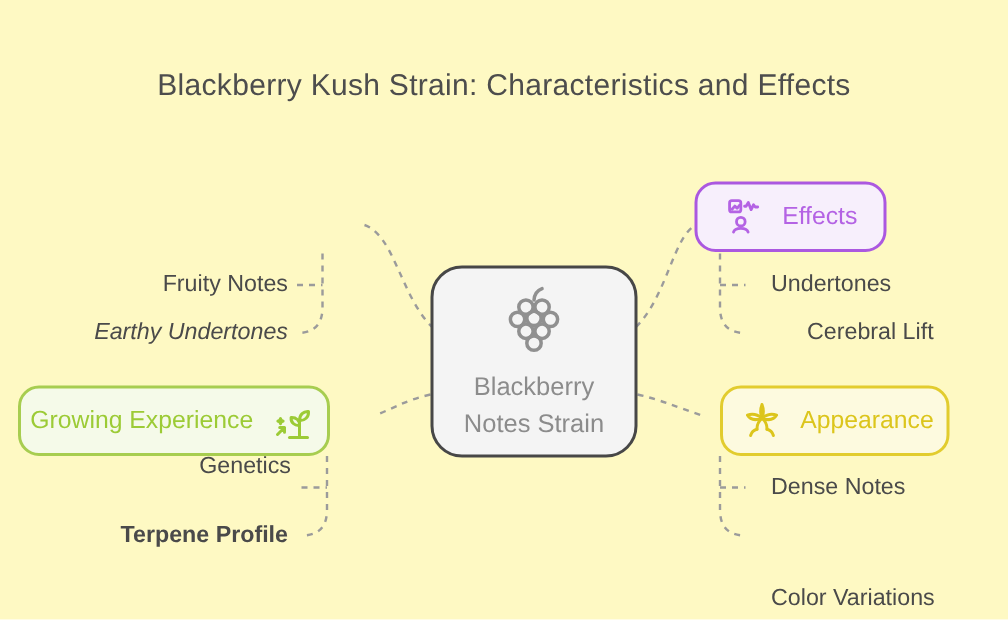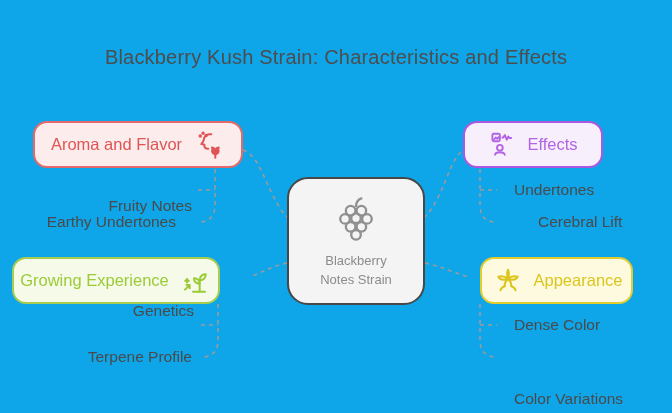--- a/index.html
+++ b/index.html
@@ -1,33 +1,33 @@
 <!DOCTYPE html>
 <html><head>
 <meta charset="utf-8">
 <style>
   * { margin:0; padding:0; box-sizing:border-box; }
   html,body { background:#ffffff; }
   body { font-family:"Liberation Sans", sans-serif; }
-  .canvas { position:relative; width:672px; height:413px; background:#0ea5e9; overflow:hidden; }
+  .canvas { position:relative; width:672px; height:413px; background:#fef9c3; overflow:hidden; }
   .title { position:absolute; top:46px; left:0; width:100%; text-align:center;
            font-size:20px; font-weight:400; color:#4d4d4d; letter-spacing:.2px; }
   svg.connectors { position:absolute; left:0; top:0; width:672px; height:413px; }
   svg.connectors path { fill:none; stroke:var(--line,#9b9b9b); stroke-width:1.6; stroke-dasharray:4 4; }
   .node { position:absolute; display:flex; align-items:center; justify-content:center; gap:9px;
           border:2px solid var(--border); background:var(--bg); color:var(--fg);
           border-radius:14px; font-size:16.5px; }
   .node .icon { display:flex; }
   .node .icon svg { display:block; }
   .center-node { position:absolute; left:287px; top:177px; width:138px; height:128px;
                  border:2px solid var(--border,#474747); background:var(--bg,#f4f4f4);
                  border-radius:21px; display:flex; flex-direction:column; align-items:center;
                  justify-content:center; gap:3px; }
   .center-node .icon { color:#909090; display:flex; }
-  .center-label { text-align:center; font-size:13px; line-height:1.42; color:var(--fg,#8c8c8c); }
+  .center-label { text-align:center; font-size:17px; line-height:1.42; color:var(--fg,#8c8c8c); }
   .center-label span { display:block; }
   .leaf { position:absolute; font-size:15.5px; color:var(--leaf,#4a4a4a); white-space:nowrap; }
   .leaf.r { text-align:right; }
 </style>
 </head>
 <body>
 
 <div class="canvas" style="--line: #9b9b9b; --leaf: #4a4a4a;">
 
   <svg class="connectors" viewBox="0 0 672 413">
@@ -40,38 +40,22 @@
     <path d="M480 169 V205 Q480 221 495 222"></path>
     <path d="M480 190 H497"></path>
     <path d="M218 304 V340 Q218 356 203 357"></path>
     <path d="M201 325 H218"></path>
     <path d="M480 304 V340 Q480 356 495 357"></path>
     <path d="M480 325 H497"></path>
   </svg>
 
   <h1 class="title">Blackberry Kush Strain: Characteristics and Effects</h1>
 
-  <div class="node" style="left: 33px; top: 121px; width: 210px; height: 47px; --border: #e36a6a; --bg: #fcecec; --fg: #e05454;">
-    <span class="label">Aroma and Flavor</span>
-    <span class="icon">
-      <svg width="34" height="32" viewBox="0 0 24 24" fill="none" stroke="currentColor" stroke-width="1.5" stroke-linecap="round" stroke-linejoin="round">
-        <path d="M14.5 4c-2.8-.6-5.2 1.2-5.6 3.8-.2 1.4-.9 2.4-1.9 3.5l2.4.5c-.5 1.9.8 3.2 2.8 3"></path>
-        <circle cx="6.2" cy="5.2" r="0.55" fill="currentColor"></circle>
-        <circle cx="8.3" cy="3.2" r="0.55" fill="currentColor"></circle>
-        <circle cx="10.6" cy="4.8" r="0.55" fill="currentColor"></circle>
-        <path d="M17.5 21.5v-5.5"></path>
-        <path d="M17.5 16.5c-1.6-.3-2.4-1.2-2.5-2.7 1.6.3 2.4 1.2 2.5 2.7z"></path>
-        <path d="M17.5 16.5c1.6-.3 2.4-1.2 2.5-2.7-1.6.3-2.4 1.2-2.5 2.7z"></path>
-        <path d="M17.5 19c-1.6-.3-2.4-1.2-2.5-2.7 1.6.3 2.4 1.2 2.5 2.7z"></path>
-        <path d="M17.5 19c1.6-.3 2.4-1.2 2.5-2.7-1.6.3-2.4 1.2-2.5 2.7z"></path>
-      </svg>
-    </span>
-  </div>
 
-  <div class="node" style="left: 463px; top: 121px; width: 140px; height: 47px; --border: #ab58e0; --bg: #f7effc; --fg: #b463e4;">
+  <div class="node" style="left: 463px; top: 121px; width: 128px; height: 47px; --border: #ab58e0; --bg: #f7effc; --fg: #b463e4;">
     <span class="icon">
       <svg width="30" height="30" viewBox="0 0 24 24" fill="none" stroke="currentColor" stroke-width="1.5" stroke-linecap="round" stroke-linejoin="round">
         <rect x="3.5" y="3" width="6" height="6" rx="1.2"></rect>
         <path d="M4.8 7.6l1.5-1.7 1.2 1.2 1.3-1.6"></path>
         <path d="M11.5 6h.8l1.2-2 1.5 3.8 1.3-2.6.9 1.2h1.3"></path>
         <circle cx="9.5" cy="14.2" r="2.3"></circle>
         <path d="M5.6 19.8c.7-2.7 7.1-2.7 7.8 0"></path>
       </svg>
     </span>
     <span class="label">Effects</span>
@@ -119,22 +103,22 @@
         <circle cx="14.3" cy="14.5" r="2.05"></circle>
         <circle cx="12" cy="17.9" r="2.05"></circle>
       </svg>
     </span>
     <div class="center-label">
       <span>Blackberry</span>
       <span>Notes Strain</span>
     </div>
   </div>
 
-  <div class="leaf r" style="right:480px; top:181px;margin-top:16px;">Fruity Notes</div>
-  <div class="leaf r" style="right:496px; top:213px;">Earthy Undertones</div>
+  <div class="leaf r" style="right:480px; top:181px;">Fruity Notes</div>
+  <div class="leaf r" style="right:480px; top:213px;font-style:italic;">Earthy Undertones</div>
   <div class="leaf" style="left:514px; top:181px;">Undertones</div>
   <div class="leaf" style="left:538px; top:213px;">Cerebral Lift</div>
   <div class="leaf r" style="right:478px; top:302px;">Genetics</div>
-  <div class="leaf r" style="right:480px; top:348px;">Terpene Profile</div>
-  <div class="leaf" style="left:514px; top:316px;">Dense Color</div>
+  <div class="leaf r" style="right:480px; top:348px;font-weight:bold;">Terpene Profile</div>
+  <div class="leaf" style="left:514px; top:316px;">Dense Notes</div>
   <div class="leaf" style="left:514px; top:348px;margin-top:42px;">Color Variations</div>
 
 </div>
 
 </body></html>

